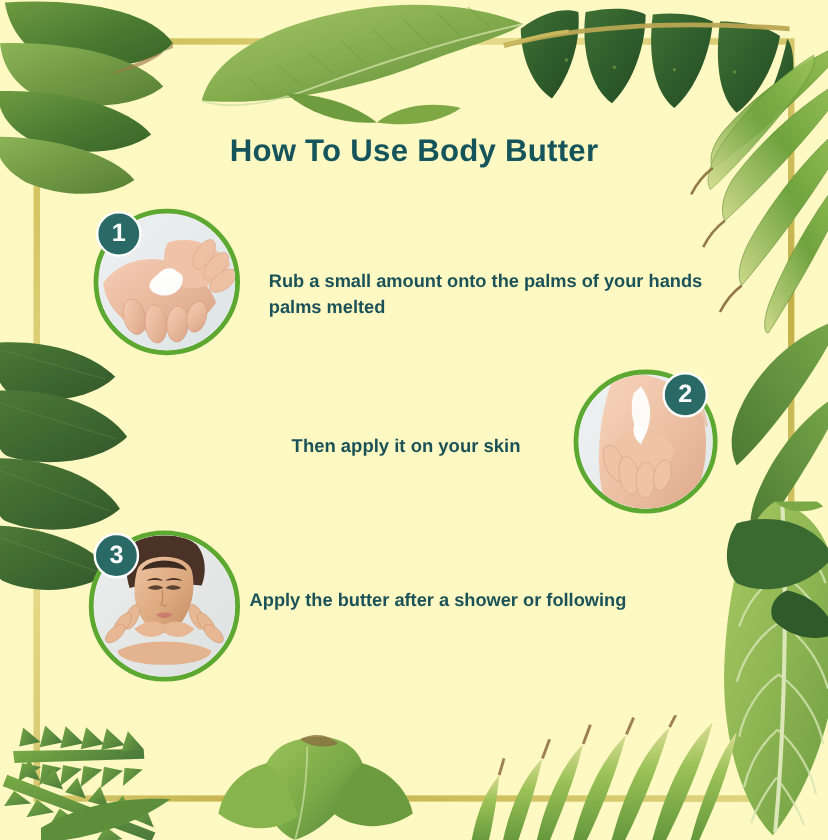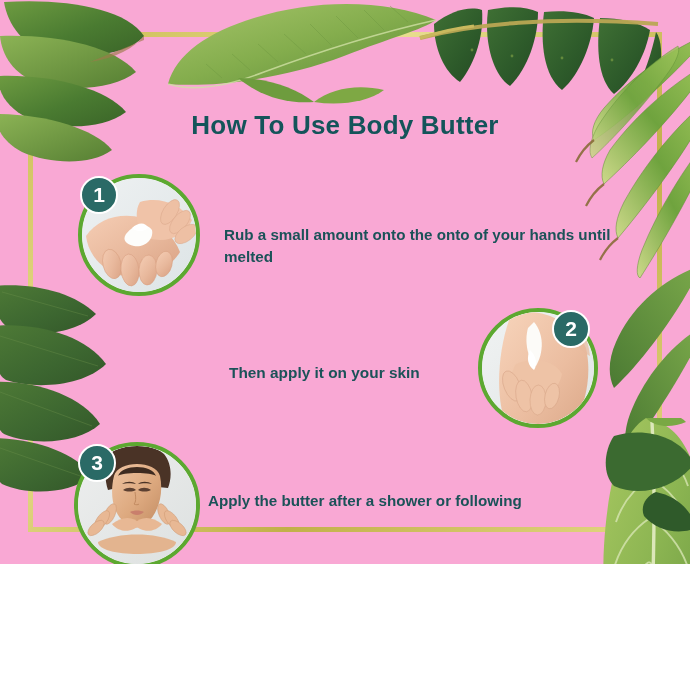--- a/index.html
+++ b/index.html
@@ -1,19 +1,19 @@
 <!DOCTYPE html>
 <html><head>
 <meta charset="utf-8">
 <style>
   html,body{margin:0;padding:0;background:#ffffff;}
   body{width:690px;height:700px;overflow:hidden;
        font-family:"Liberation Sans", sans-serif;}
 
-  .poster{position:relative;width:690px;height:564px;background:#f9a8d4;overflow:hidden;}
+  .poster{position:relative;width:690px;height:700px;background:#fef9c3;overflow:hidden;}
 
   
   .frame{position:absolute;left:28px;top:32px;right:28px;bottom:32px;
          border:5px solid #d4c55c;box-sizing:border-box;z-index:3;pointer-events:none;
          background:linear-gradient(180deg,rgba(0,0,0,0) 0,rgba(0,0,0,0) 100%);}
   .frame::after{content:"";position:absolute;inset:-5px;border:5px solid transparent;
          background:linear-gradient(135deg,#c9b94f,#e8dd8e,#c2b049,#e4d884) border-box;
          -webkit-mask:linear-gradient(#000 0 0) padding-box,linear-gradient(#000 0 0);
          -webkit-mask-composite:xor;mask-composite:exclude;}
 
@@ -34,21 +34,21 @@
   .photo{position:absolute;inset:0;border-radius:50%;overflow:hidden;}
 
   .badge{position:absolute;width:38px;height:38px;border-radius:50%;
          background:#2a6a66;color:#fff;font-size:21px;font-weight:bold;
          display:flex;align-items:center;justify-content:center;
          border:2px solid #ffffff;box-sizing:border-box;z-index:8;}
 
   .steptext{position:absolute;color:#1b5258;font-size:15.2px;line-height:1.42;
             font-weight:bold;}
   .t1{left:224px;top:224px;width:392px;}
-  .t2{left:229px;top:362px;width:400px;font-size:15.4px;}
+  .t2{left:243px;top:362px;width:400px;font-size:15.4px;}
   .t3{left:208px;top:490px;width:410px;text-align:justify;}
   .t3 span{display:block;}
 
   
   .c1{left:78px;top:174px;width:122px;height:122px;}
   .b1{left:80px;top:176px;}
   .c2{left:478px;top:308px;width:120px;height:120px;}
   .b2{left:552px;top:310px;}
   .c3{left:74px;top:442px;width:126px;height:126px;}
   .b3{left:78px;top:444px;}
@@ -338,21 +338,21 @@
               <ellipse cx="88" cy="34" rx="7" ry="14" transform="rotate(32 88 34)"></ellipse>
               <ellipse cx="98" cy="44" rx="7" ry="14" transform="rotate(40 98 44)"></ellipse>
               <ellipse cx="104" cy="56" rx="7" ry="13" transform="rotate(52 104 56)"></ellipse>
             </g>
             <path d="M44 56 C52 46 64 44 70 52 C72 62 62 70 52 68 C44 66 40 62 44 56Z" fill="#fdfdfb"></path>
             <path d="M50 50 C56 44 64 44 66 50 C62 54 54 54 50 50Z" fill="#ffffff"></path>
           </svg>
         </div>
       </div>
       <div class="badge b1">1</div>
-      <div class="steptext t1">Rub a small amount onto the onto of your hands until melted</div>
+      <div class="steptext t1">Rub a small amount onto the palms of your hands palms melted</div>
     </div>
 
     <div class="step">
       <div class="circle c2">
         <div class="photo">
           <svg width="112" height="112" viewBox="0 0 112 112">
             <defs>
               <linearGradient id="bg2" x1="0" y1="0" x2="1" y2="1">
                 <stop offset="0" stop-color="#f0f2f2"></stop>
                   <stop offset="1" stop-color="#e0e6e6"></stop>

